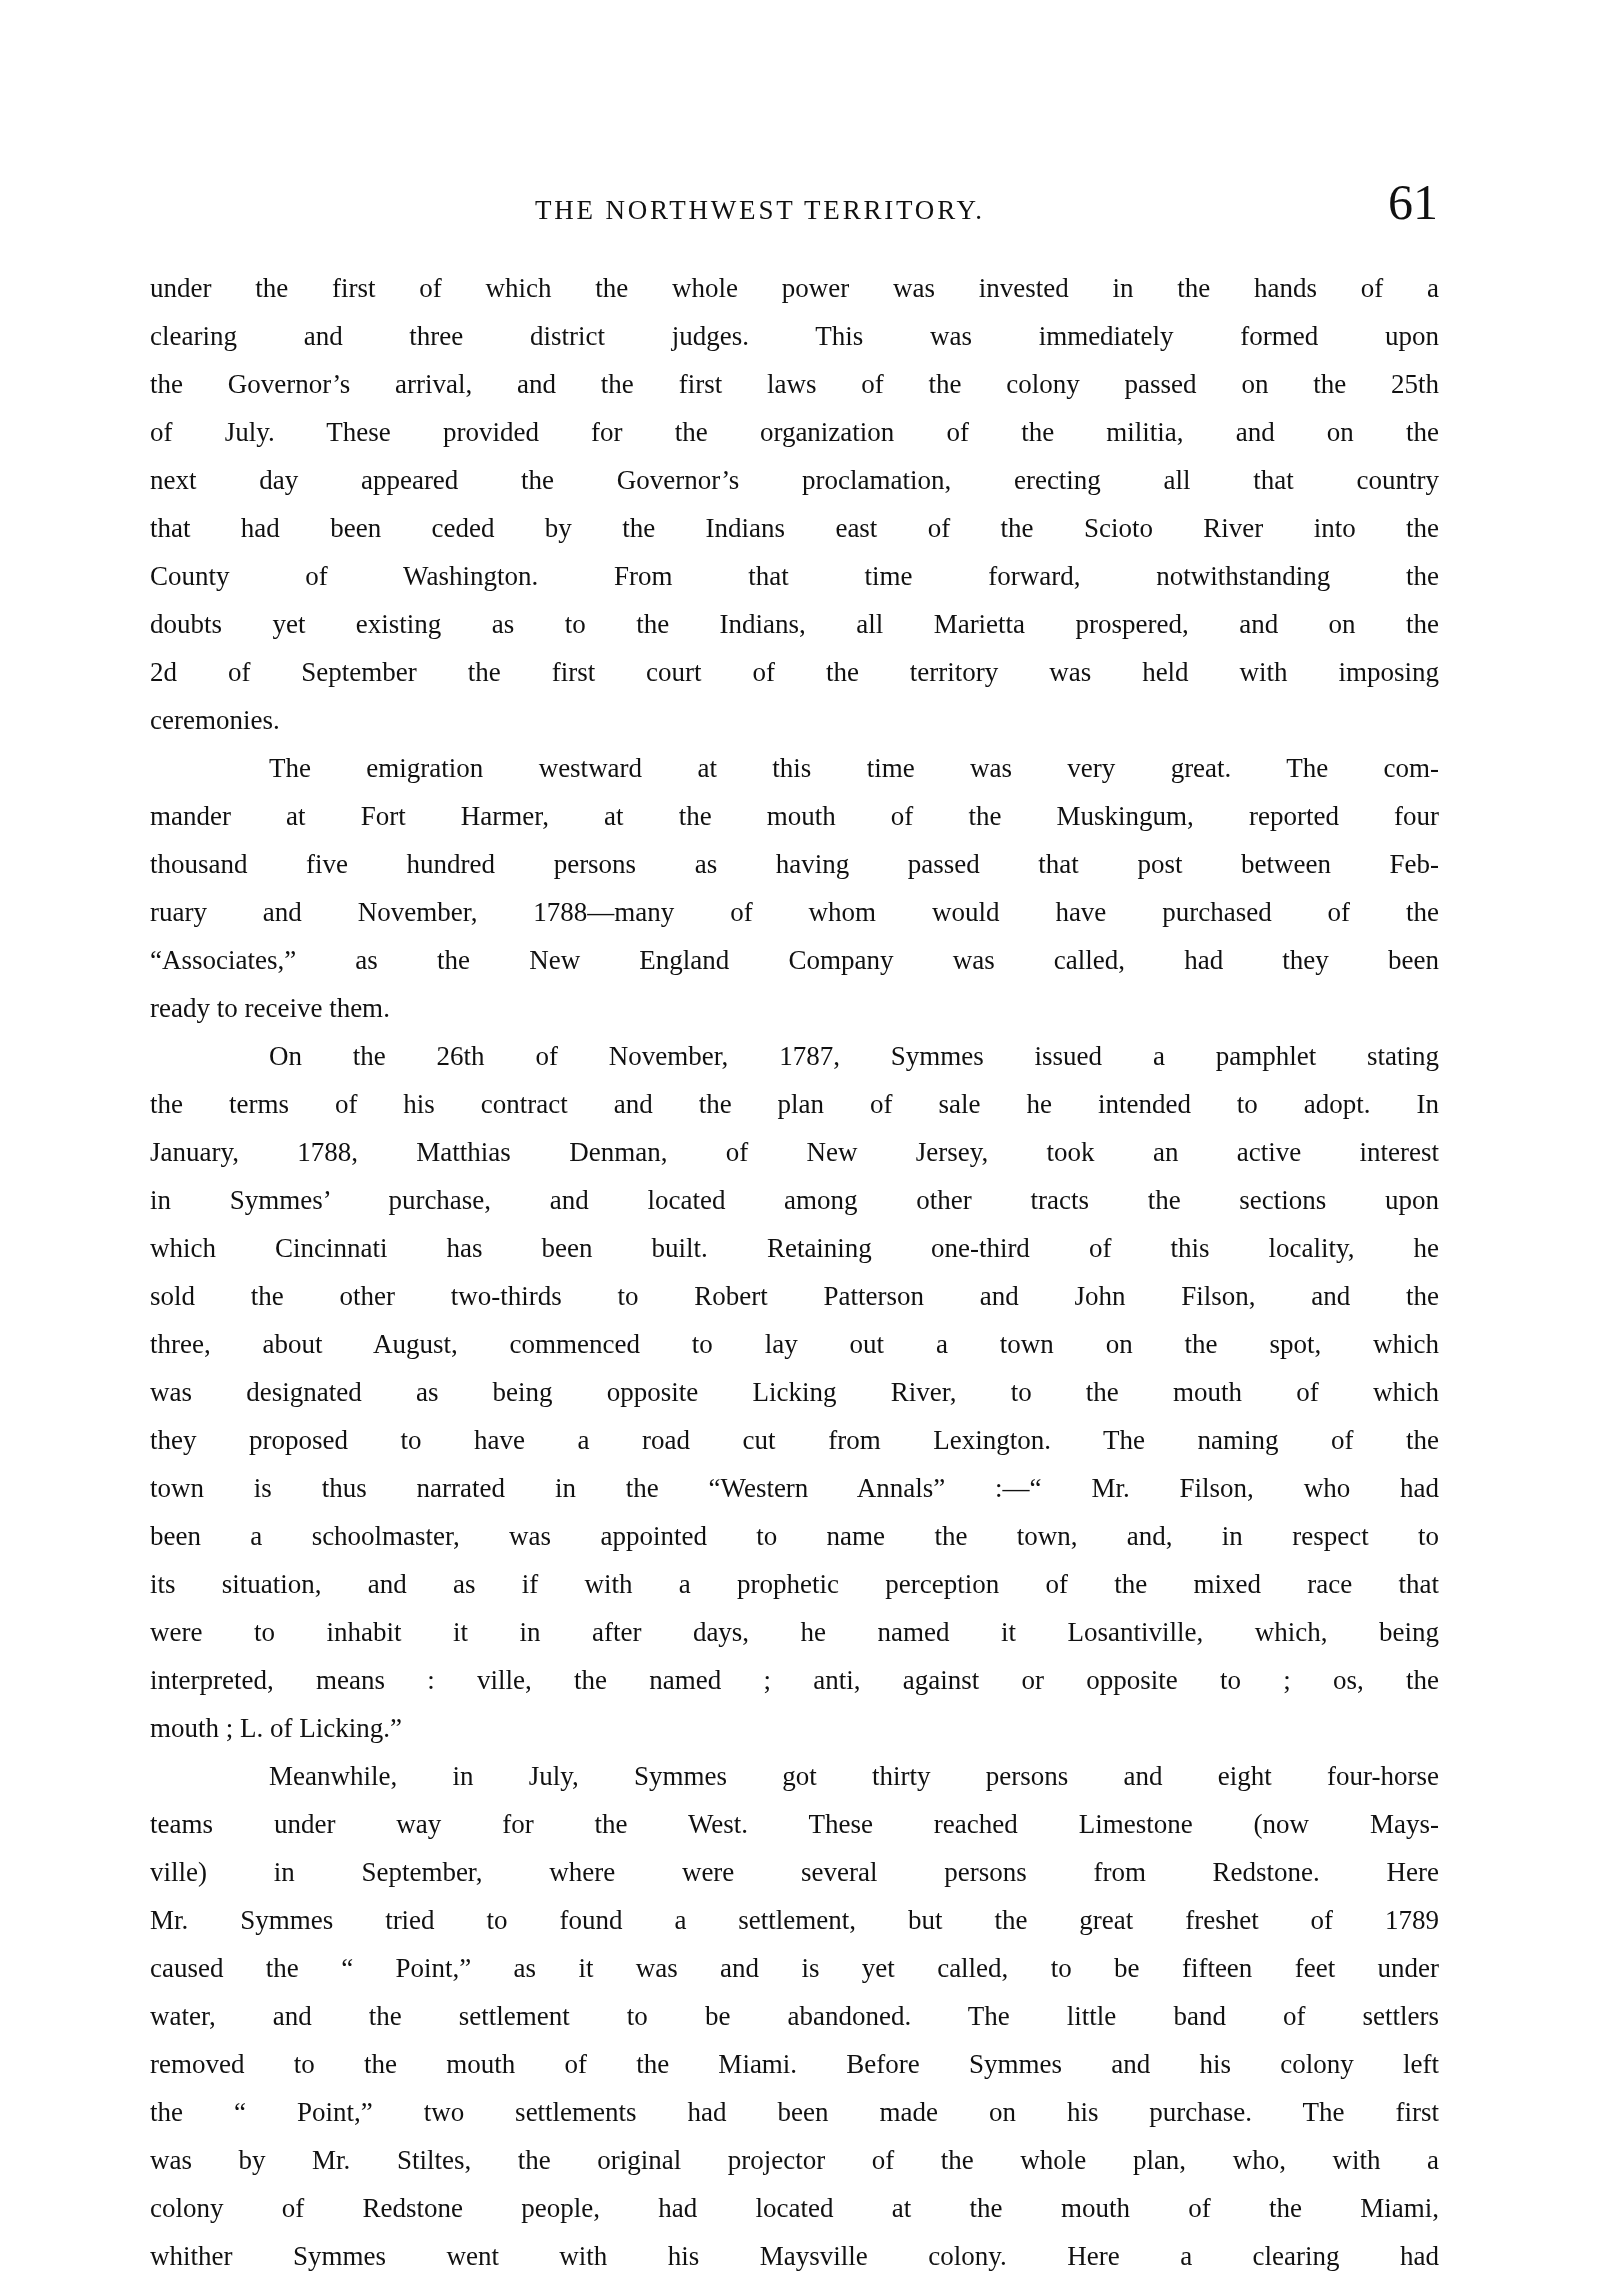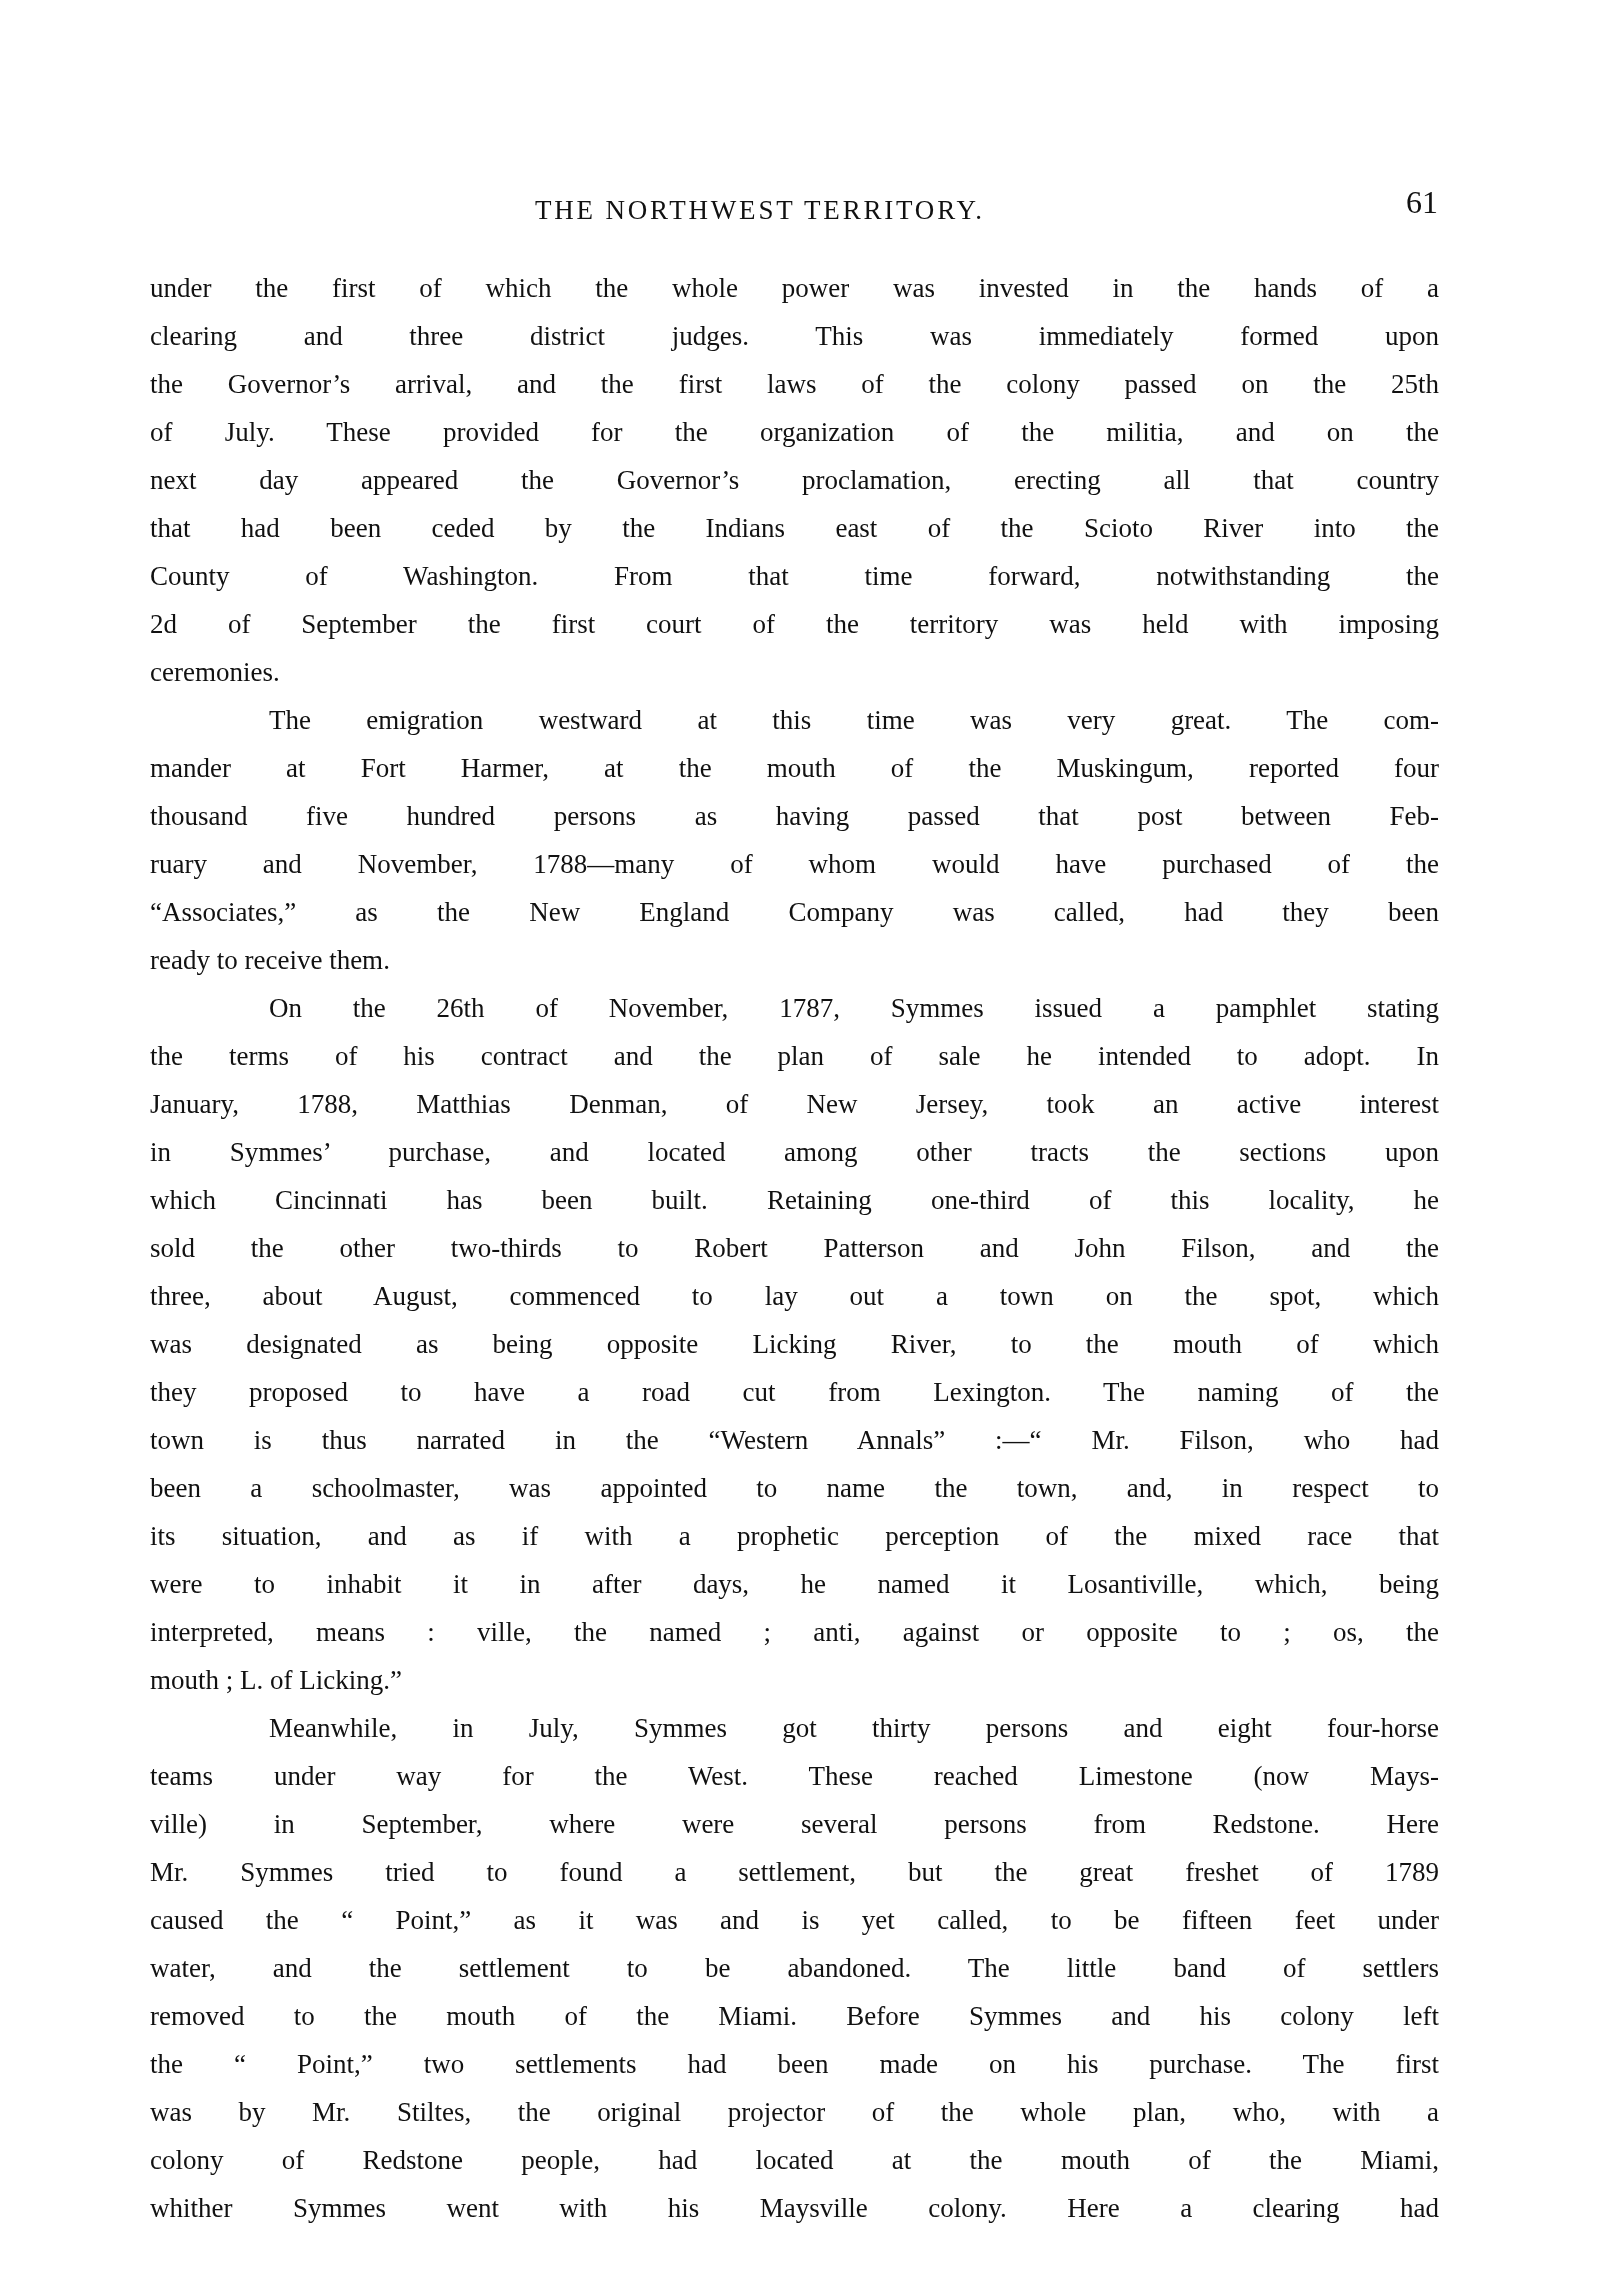--- a/index.html
+++ b/index.html
@@ -32,21 +32,21 @@
     letter-spacing: 2.8px;
     font-variant: small-caps;
     text-transform: uppercase;
     white-space: nowrap;
   }
   .page-number {
     position: absolute;
     right: 178px;
     top: 182px;
     height: 41px;
-    font-size: 32px;
+    font-size: 50px;
     line-height: 41px;
     white-space: nowrap;
   }
   .body-text {
     position: absolute;
     left: 150px;
     top: 264px;
     width: 1289px;
   }
   .line {
@@ -70,20 +70,21 @@
   <div class="running-head">THE NORTHWEST TERRITORY.</div>
   <div class="page-number">61</div>
   <div class="body-text" id="body-text">
       <div class="line"><span class="">under the first of which the whole power was invested in the hands of a</span></div>
       <div class="line"><span class="">clearing and three district judges.  This was immediately formed upon</span></div>
       <div class="line"><span class="">the Governor’s arrival, and the first laws of the colony passed on the 25th</span></div>
       <div class="line"><span class="">of July.  These provided for the organization of the militia, and on the</span></div>
       <div class="line"><span class="">next day appeared the Governor’s proclamation, erecting all that country</span></div>
       <div class="line"><span class="">that had been ceded by the Indians east of the Scioto River into the</span></div>
       <div class="line"><span class="">County of Washington.  From that time forward, notwithstanding the</span></div>
+      <div class="line"><span class="">doubts yet existing as to the Indians, all Marietta prospered, and on the</span></div>
       <div class="line"><span class="">2d of September the first court of the territory was held with imposing</span></div>
       <div class="line last"><span class="">ceremonies.</span></div>
       <div class="line indent"><span class="">The emigration westward at this time was very great.  The com-</span></div>
       <div class="line"><span class="">mander at Fort Harmer, at the mouth of the Muskingum, reported four</span></div>
       <div class="line"><span class="">thousand five hundred persons as having passed that post between Feb-</span></div>
       <div class="line"><span class="">ruary and November, 1788—many of whom would have purchased of the</span></div>
       <div class="line"><span class="">“Associates,” as the New England Company was called, had they been</span></div>
       <div class="line last"><span class="">ready to receive them.</span></div>
       <div class="line indent"><span class="">On the 26th of November, 1787, Symmes issued a pamphlet stating</span></div>
       <div class="line"><span class="">the terms of his contract and the plan of sale he intended to adopt.  In</span></div>

